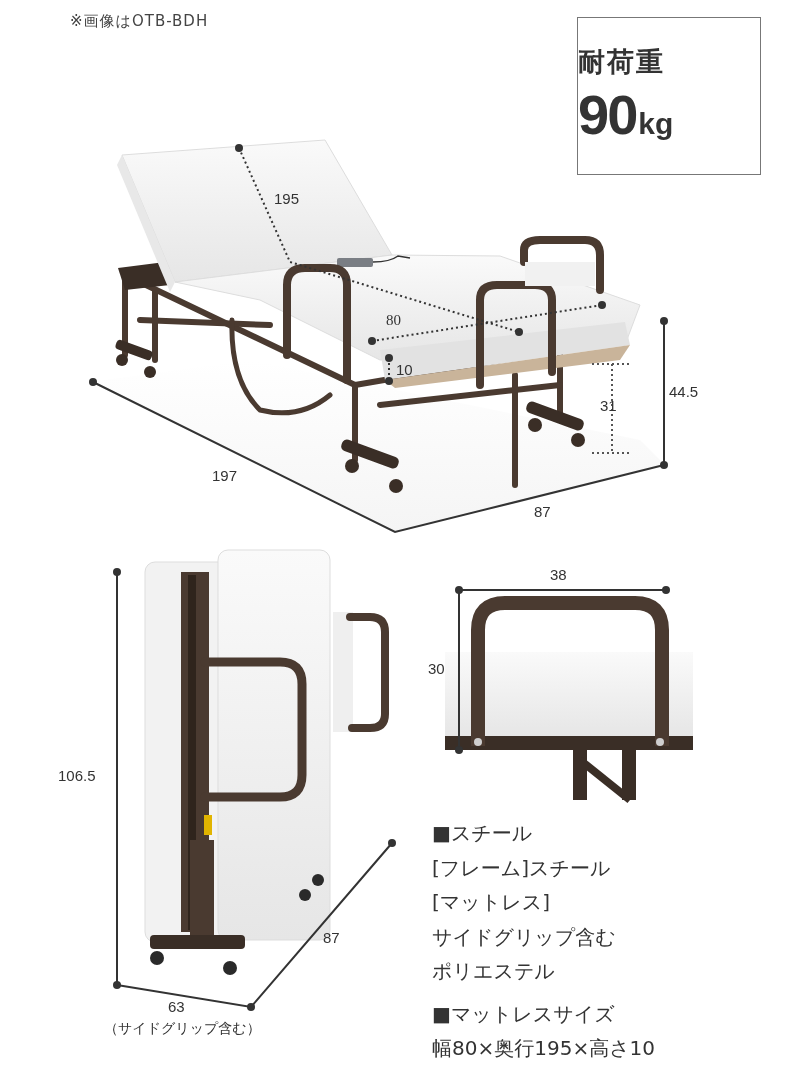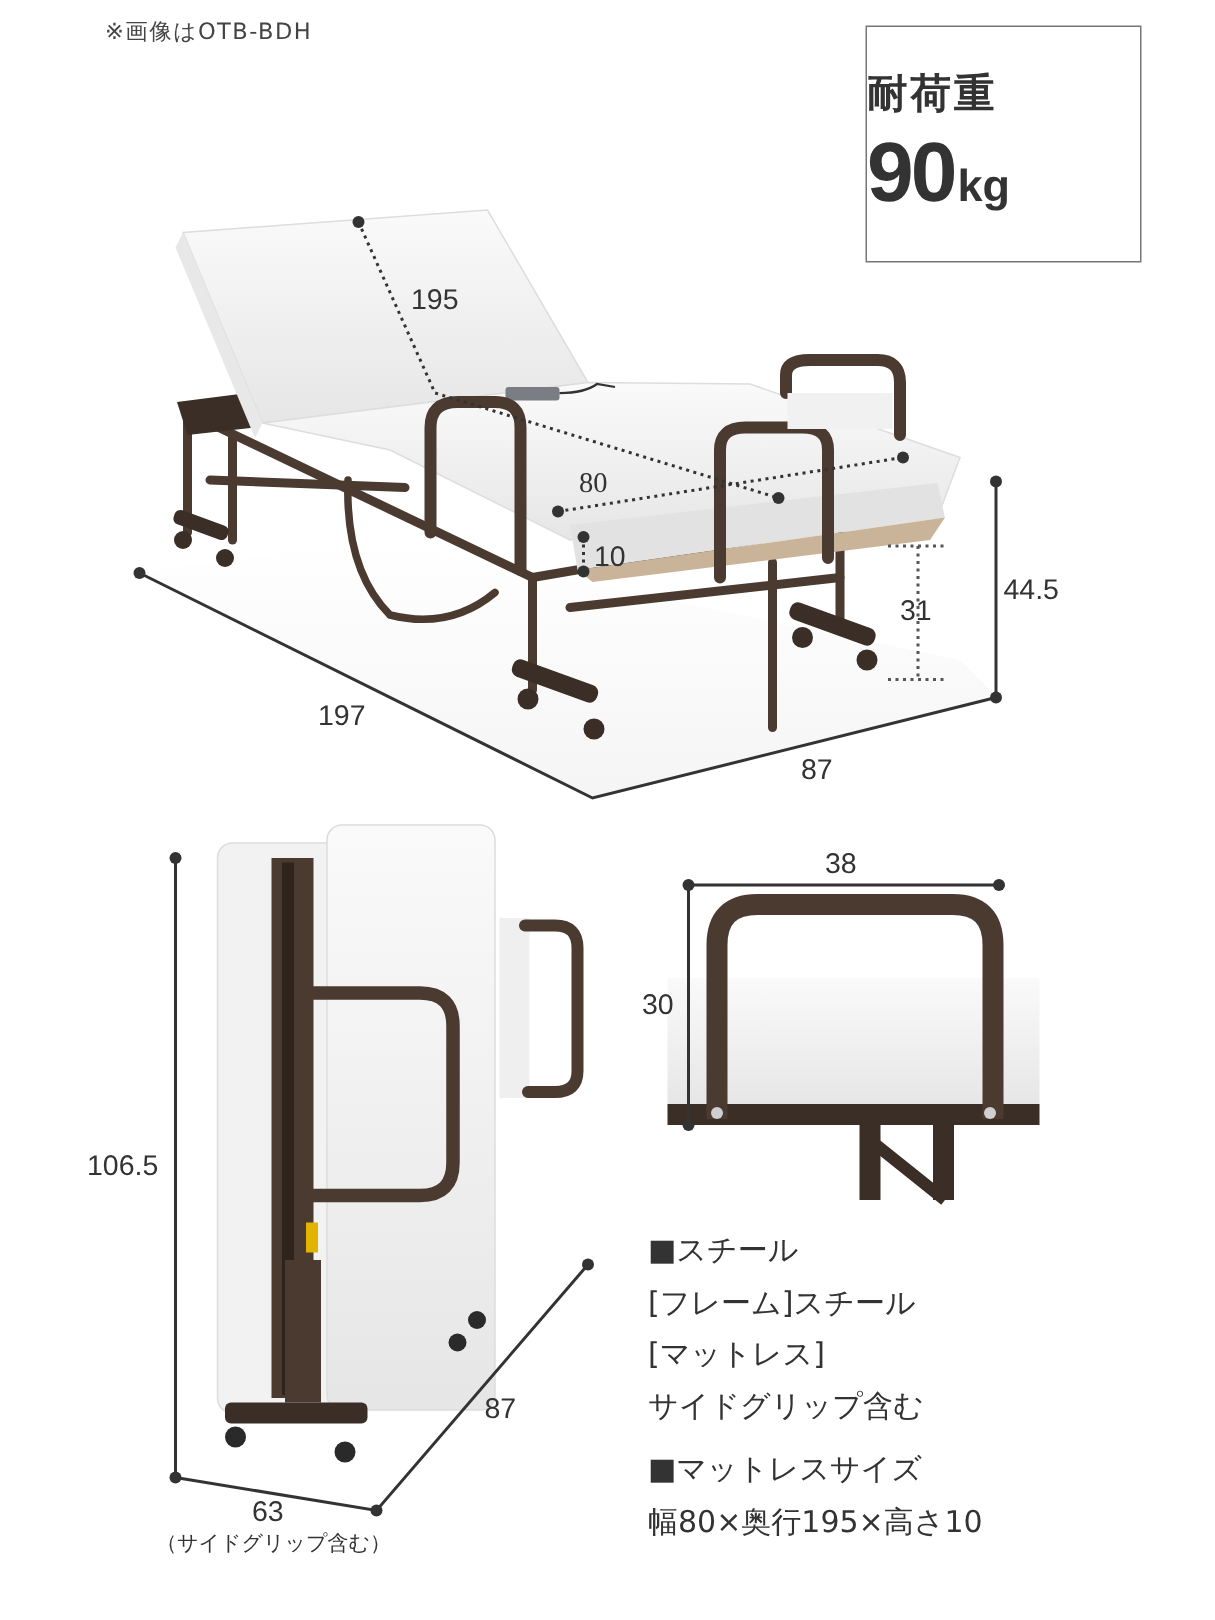--- a/index.html
+++ b/index.html
@@ -6,21 +6,21 @@
   body { width: 810px; height: 1080px; position: relative; overflow: hidden;
          font-family: "DejaVu Sans", "Liberation Sans", sans-serif; color: #333; }
   .abs { position: absolute; }
   .note { left: 70px; top: 12px; font-size: 15px; letter-spacing: 1px; color: #444; }
   .load-box { left: 553px; top: 17px; width: 184px; height: 158px; border: 1.5px solid #777;
               box-sizing: border-box; text-align: left; margin-left: 24px; }
   .load-title { margin-top: 26px; font-size: 27px; font-weight: bold; color: #333; letter-spacing: 2px; }
   .load-value { margin-top: 2px; font-family: "Liberation Sans", sans-serif; font-weight: bold; color: #333; }
   .load-num { font-size: 56px; letter-spacing: -2px; }
   .load-unit { font-size: 30px; margin-left: 2px; }
-  .dim { font-family: "Liberation Sans", sans-serif; font-size: 19px; color: #333; }
+  .dim { font-family: "Liberation Sans", sans-serif; font-size: 15px; color: #333; }
   .caption { font-size: 14px; color: #333; }
   .specs { left: 432px; top: 816px; font-size: 20px; line-height: 34.5px; color: #333; }
   .specs .head { font-weight: normal; }
   .specs .gap { height: 8px; }
   svg { position: absolute; left: 0; top: 0; }
 </style>
 </head>
 <body>
 
 <svg width="810" height="1080" viewBox="0 0 810 1080">
@@ -194,16 +194,17 @@
 <div class="abs caption" style="left:104px; top:1020px;">（サイドグリップ含む）</div>
 
 <div class="abs dim" style="left:550px; top:566px;">38</div>
 <div class="abs dim" style="left:428px; top:660px;">30</div>
 
 <div class="abs specs">
   <div class="head">■スチール</div>
   <div>[フレーム]スチール</div>
   <div>[マットレス]</div>
   <div>サイドグリップ含む</div>
+  <div>ポリエステル</div>
   <div class="gap"></div>
   <div class="head">■マットレスサイズ</div>
   <div>幅80×奥行195×高さ10</div>
 </div>
 
 </body></html>

